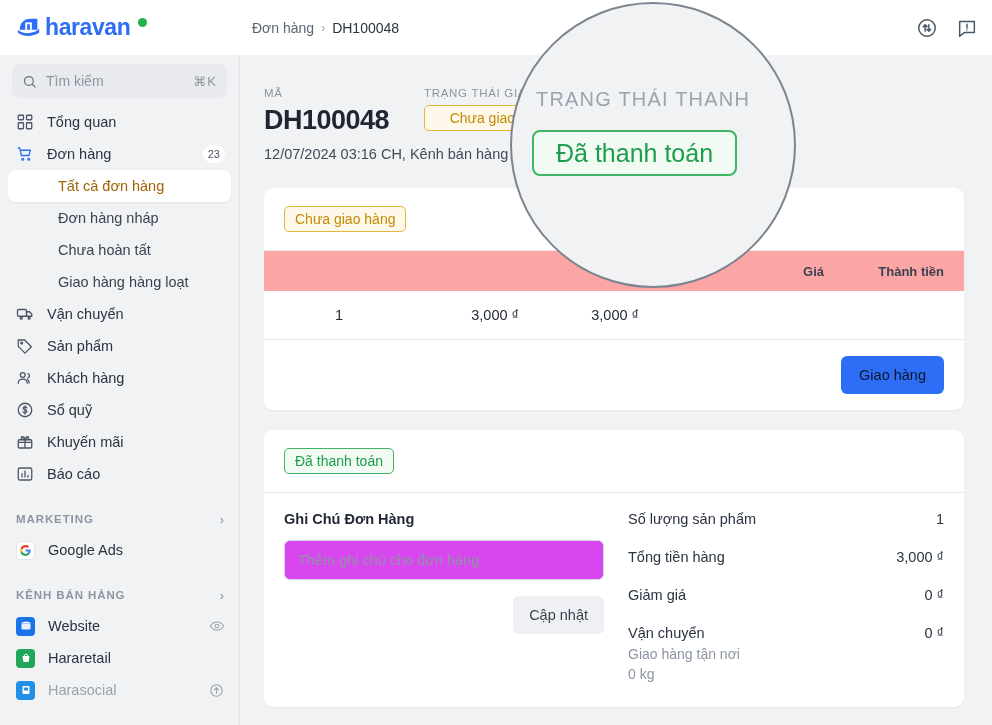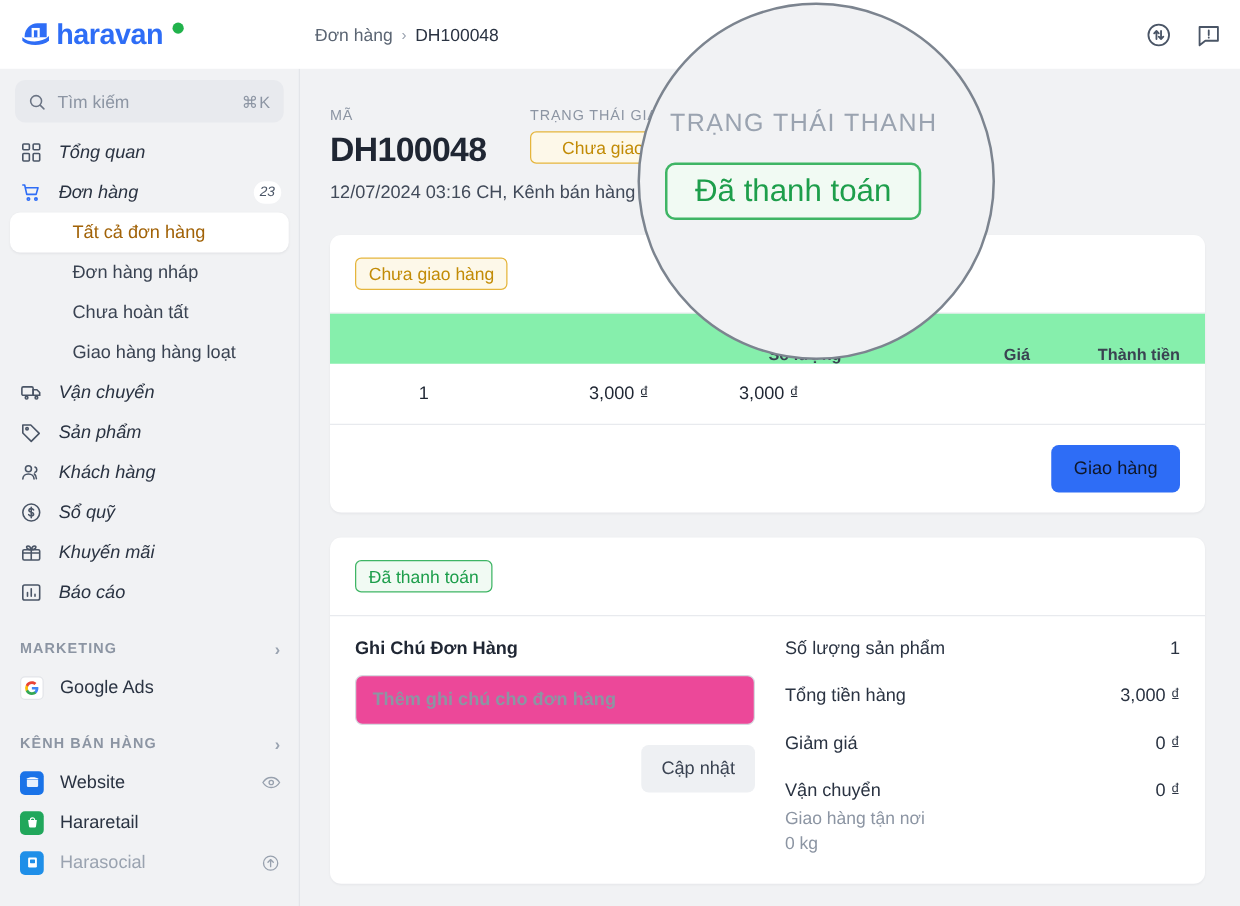--- a/index.html
+++ b/index.html
@@ -51,21 +51,21 @@
     background: #e8eaee; display: flex; align-items: center;
     padding: 0 10px; gap: 9px; cursor: text;
   }
   .search-icon { width: 15px; height: 15px; color: #6b7484; flex: none; }
   .search-ph { font-size: 14px; color: #8c95a3; flex: 1; }
   .search-kbd { font-size: 13px; color: #8c95a3; letter-spacing: 1px; }
 
   .nav-item {
     display: flex; align-items: center; height: 32px;
     padding: 0 14px 0 16px; gap: 13px; cursor: pointer;
-    font-size: 14.5px; color: #2a3342; position: relative; font-style: italic;
+    font-size: 14.5px; color: #2a3342; position: relative;
   }
   .nav-item .ico { width: 18px; height: 18px; flex: none; color: #4a5566; }
   .nav-item.active-parent .ico { color: #2e6df6; }
   .nav-label { flex: 1; white-space: nowrap; }
   .nav-badge {
     font-size: 11px; color: #4a5566; background: #ffffff;
     border-radius: 9px; min-width: 22px; height: 18px;
     display: flex; align-items: center; justify-content: center;
     padding: 0 5px;
   }
@@ -124,22 +124,22 @@
   .badge-ok   { color: #1d9e4b; border-color: #3fb565; background: #f1faf3; }
 
   .card {
     background: #ffffff; border-radius: 9px; margin: 0 28px 0 24px;
     box-shadow: 0 1px 2px rgba(16,24,40,.05);
   }
   .card-pad { padding: 18px 20px; }
   .card-divider { height: 1px; background: #e8eaee; }
 
   .tbl-head {
-    display: flex; align-items: flex-end; height: 40px;
-    background: #86efac; padding: 0 20px;
+    display: flex; align-items: center; height: 40px;
+    background: #fca5a5; padding: 0 20px;
     font-size: 13px; font-weight: 600; color: #3a4352;
   }
   .c-name { flex: 1; }
   .c-qty { width: 110px; text-align: center; }
   .c-price { width: 125px; text-align: right; }
   .c-total { width: 120px; text-align: right; }
 
   .tbl-row {
     display: flex; align-items: center; padding: 16px 20px;
     font-size: 14.5px; color: #1f2633;
@@ -161,21 +161,21 @@
     font-family: inherit;
   }
   .row-right { display: flex; justify-content: flex-end; padding: 16px 20px; }
 
   .note-grid { display: flex; padding: 18px 20px 0 20px; }
   .note-left { width: 338px; padding-right: 14px; }
   .note-title { font-size: 14.5px; font-weight: 700; color: #1f2633; margin-bottom: 13px; }
   .note-input {
     width: 320px; height: 40px; border: 1px solid #d6dae0; border-radius: 6px;
     font-size: 14.5px; color: #1f2633; padding: 0 13px;
-    font-family: inherit; background: #ec4899; outline: none; font-weight: bold;
+    font-family: inherit; background: #d946ef; outline: none;
   }
   .note-input::placeholder { color: #8c95a3; }
   .note-actions { display: flex; justify-content: flex-end; margin-top: 16px; width: 320px; }
   .btn-muted {
     background: #eef0f3; color: #3a4352; border: none; border-radius: 6px;
     height: 38px; padding: 0 16px; font-size: 14.5px; cursor: pointer;
     font-family: inherit;
   }
   .sum-right { flex: 1; padding-left: 6px; }
   .sum-row {

